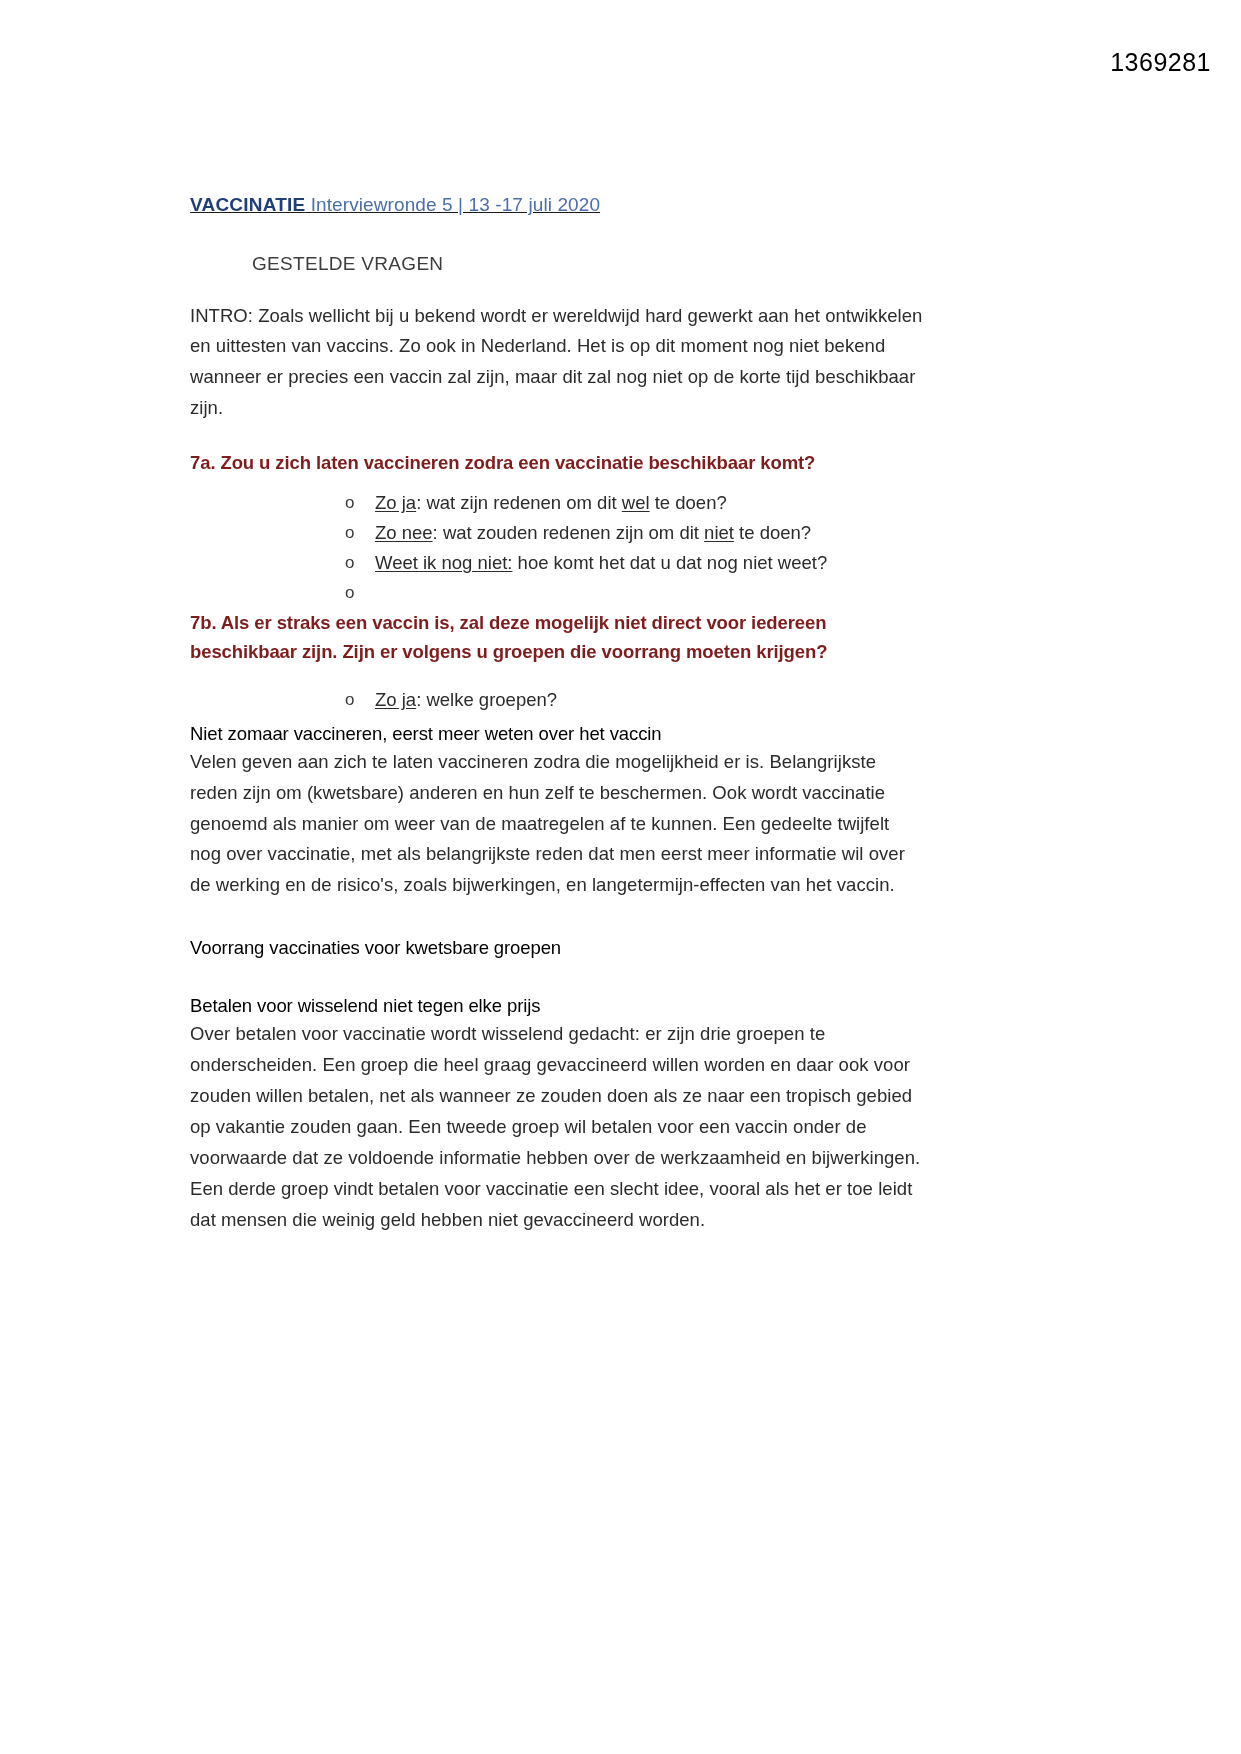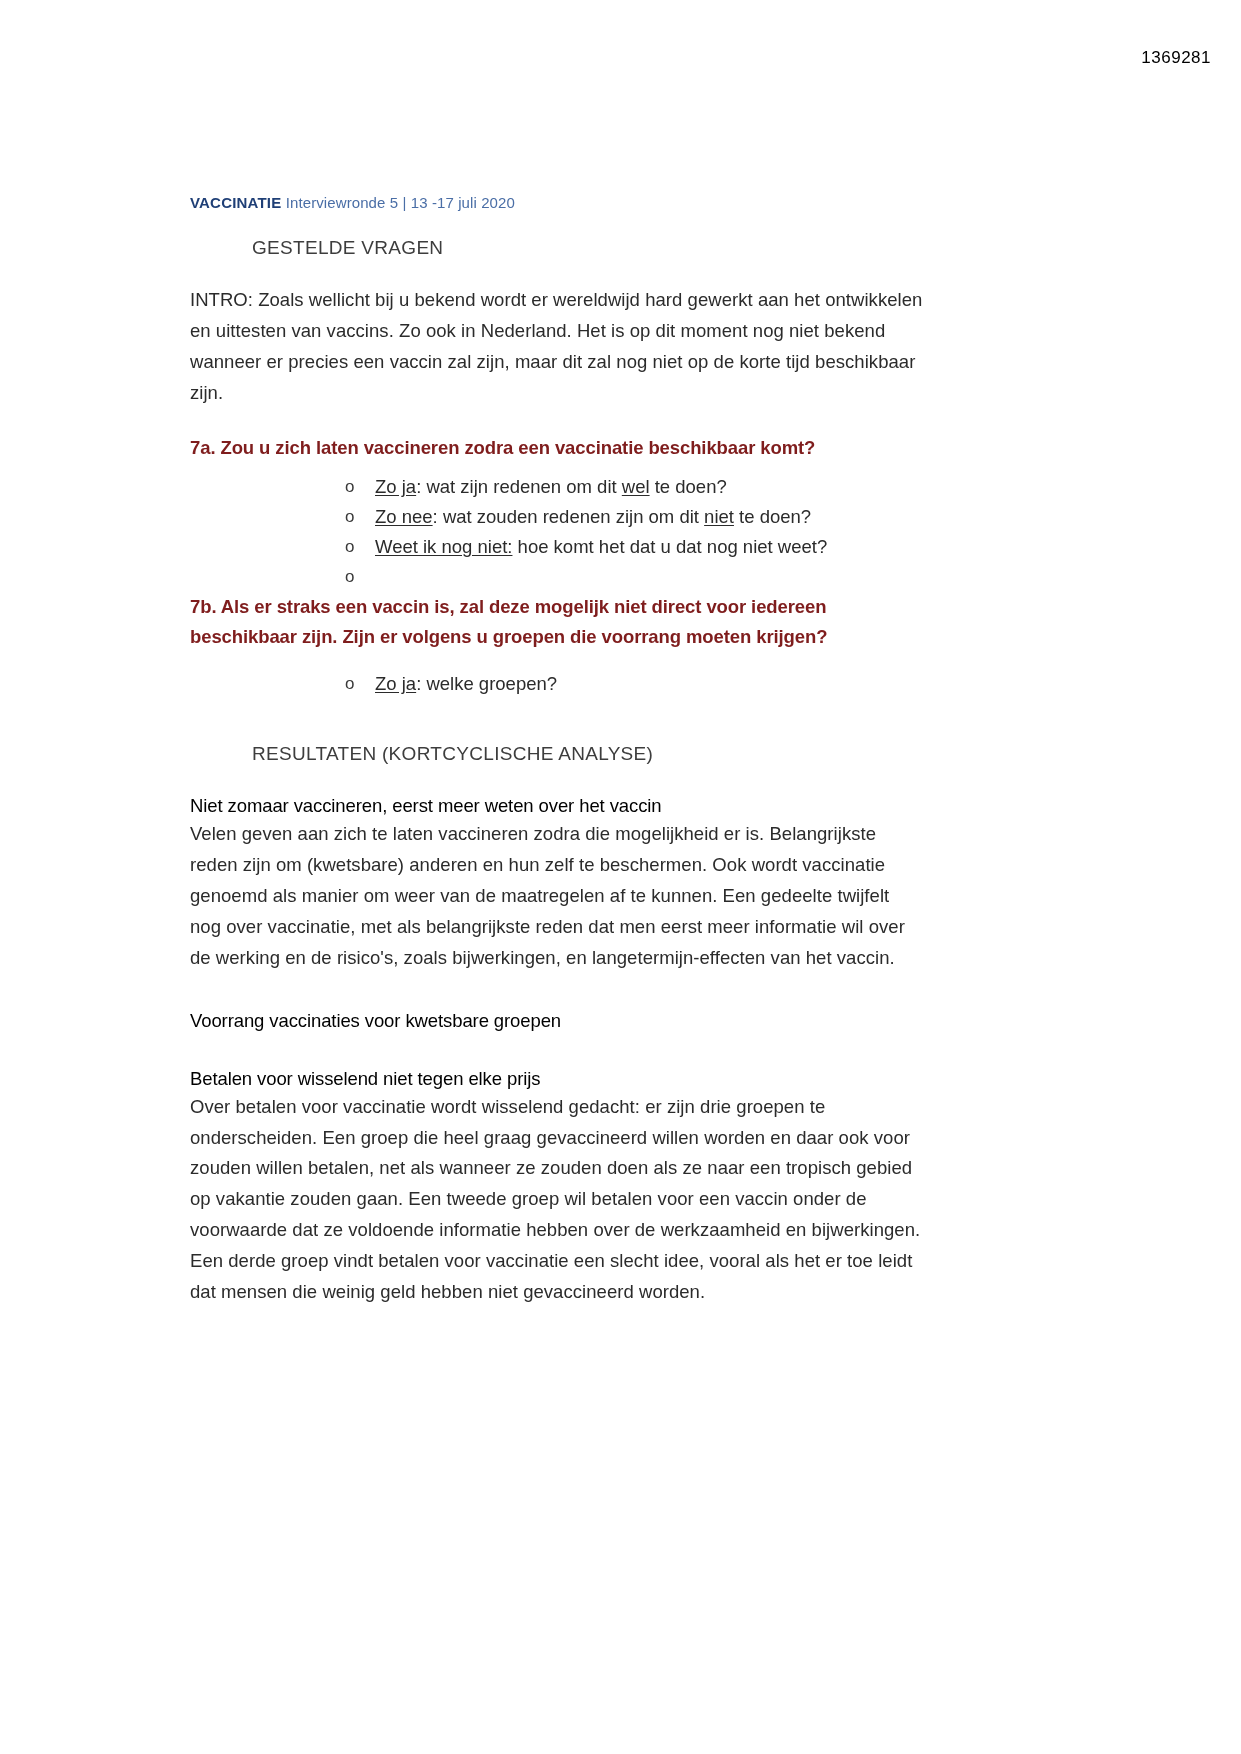--- a/index.html
+++ b/index.html
@@ -19,37 +19,38 @@
     position: absolute;
     inset: 0;
     background: #ffffff;
   }
   
   .page-number {
     position: absolute;
     top: 48px;
     right: 30px;
     font-family: "Liberation Sans", sans-serif;
-    font-size: 17px;
+    font-size: 25px;
     letter-spacing: 0.5px;
     color: #000000;
   }
   
   .content {
     position: absolute;
     left: 190px;
     top: 192px;
     width: 735px;
   }
   
   .doc-title {
-    font-size: 15px;
+    font-size: 19px;
     line-height: 1.4;
-    margin-bottom: 24px;
+    margin-bottom: 34px;
     white-space: nowrap;
+    text-decoration: underline;
   }
   .doc-title .brand {
     font-weight: bold;
     color: #1f3f76;
     letter-spacing: 0.2px;
   }
   .doc-title .subtitle {
     color: #4a6ea6;
     letter-spacing: 0.1px;
   }
@@ -166,21 +167,20 @@
     <p class="question q7b">7b. Als er straks een vaccin is, zal deze mogelijk niet direct voor iedereen beschikbaar zijn. Zijn er volgens u groepen die voorrang moeten krijgen?</p>
 
     <ul class="sublist list-7b">
       <li>
         <span class="marker">o</span>
         <u>Zo ja</u><span>: welke groepen?</span>
       </li>
     </ul>
 
 
-    <div class="section-heading results">RESULTATEN (KORTCYCLISCHE ANALYSE)</div>
 
     <div class="result-block">
       <h3 class="subhead">Niet zomaar vaccineren, eerst meer weten over het vaccin</h3>
       <p class="body">Velen geven aan zich te laten vaccineren zodra die mogelijkheid er is. Belangrijkste reden zijn om (kwetsbare) anderen en hun zelf te beschermen. Ook wordt vaccinatie genoemd als manier om weer van de maatregelen af te kunnen. Een gedeelte twijfelt nog over vaccinatie, met als belangrijkste reden dat men eerst meer informatie wil over de werking en de risico's, zoals bijwerkingen, en langetermijn-effecten van het vaccin.</p>
     </div>
 
     <div class="result-block">
       <h3 class="subhead spaced">Voorrang vaccinaties voor kwetsbare groepen</h3>
     </div>
 

